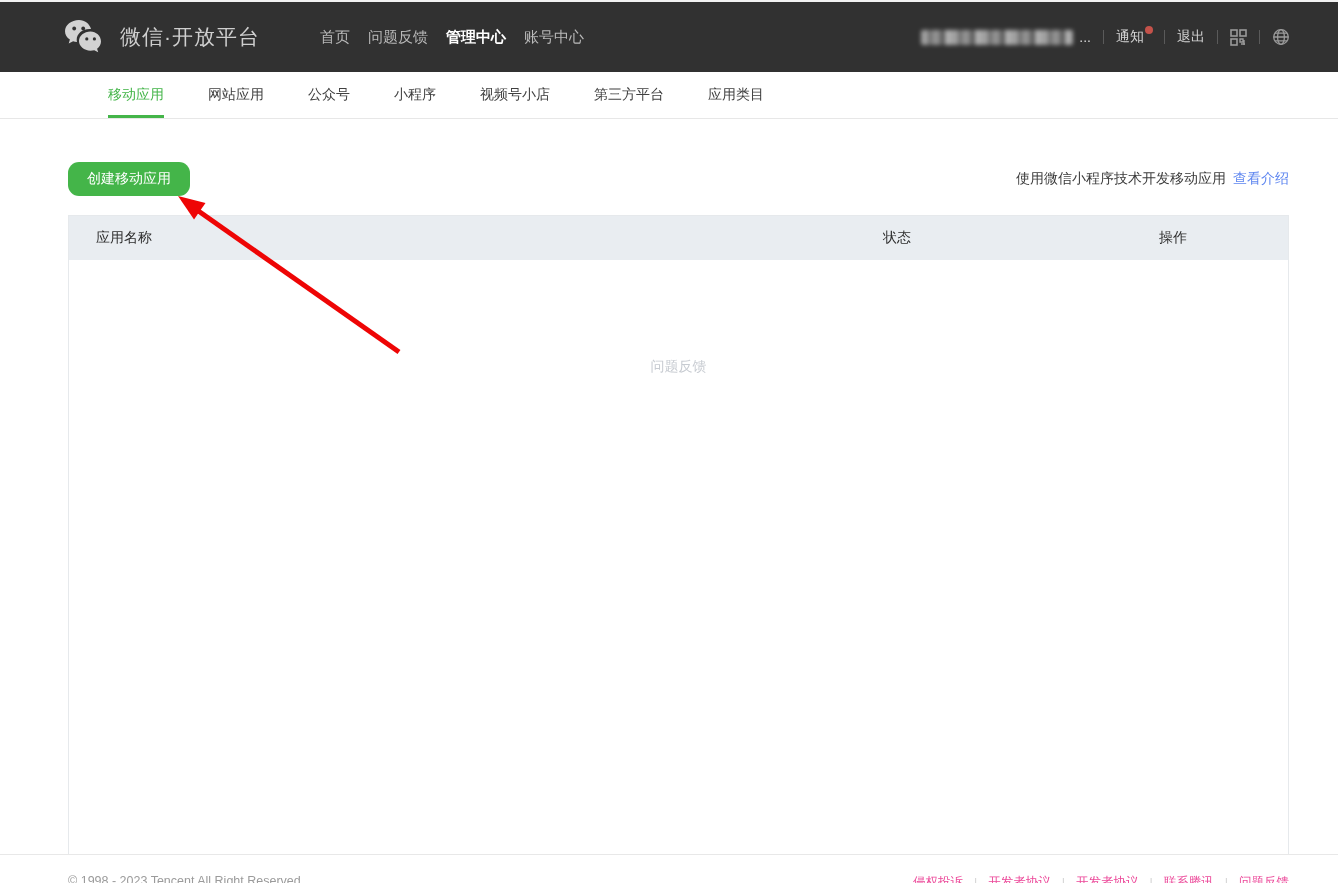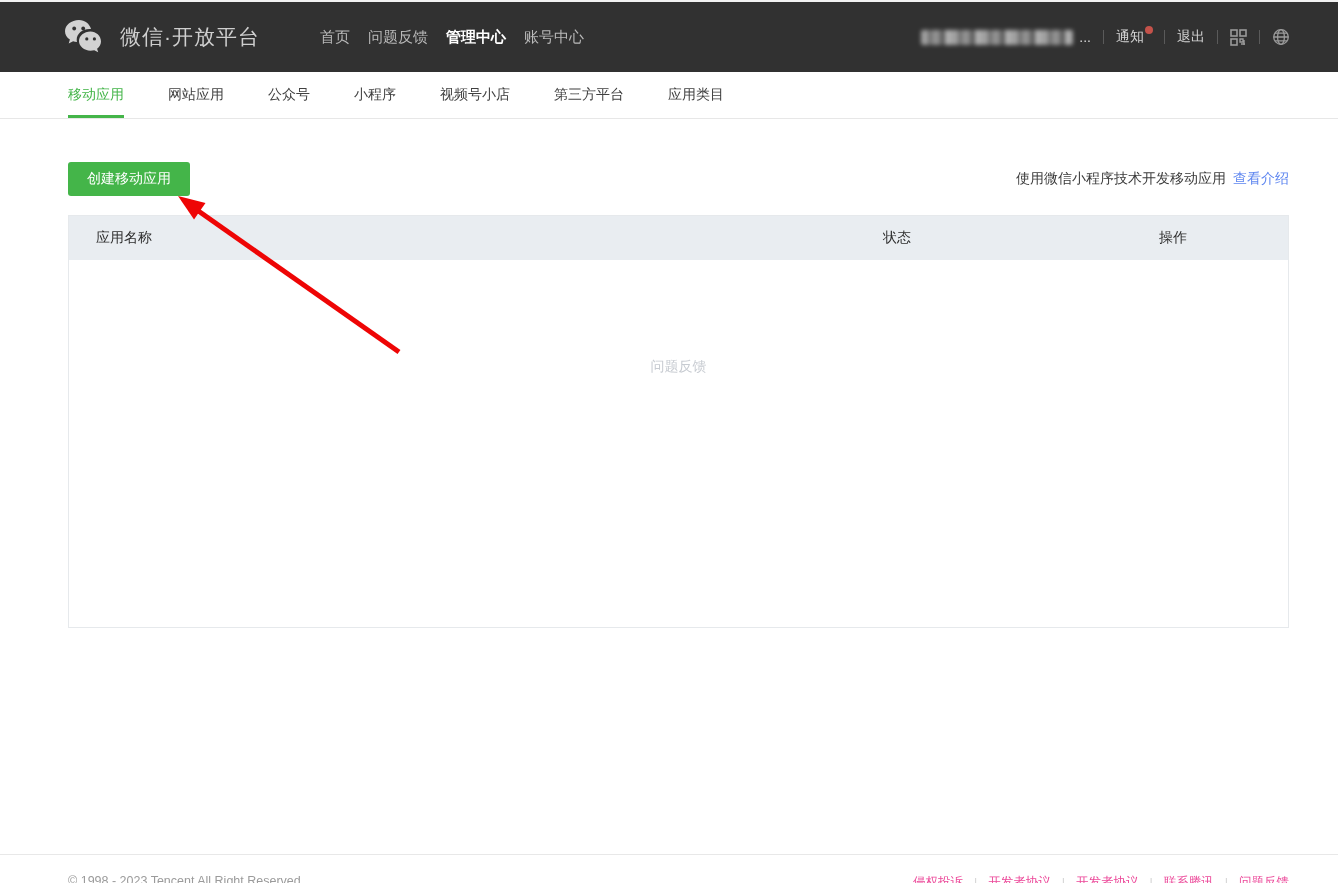--- a/index.html
+++ b/index.html
@@ -38,36 +38,36 @@
   .notice-dot {
     display:inline-block; width:8px; height:8px; border-radius:50%;
     background:#c4524a; position:relative; top:-7px; left:1px;
   }
   .icon-btn { display:flex; align-items:center; cursor:pointer; color:#9a9a9a; }
   .icon-btn svg { display:block; }
 
   
   .tabbar {
     height:47px; background:#ffffff; border-bottom:1px solid #e7e7e7;
-    display:flex; align-items:stretch; padding-left:68px; gap:44px;
+    display:flex; align-items:stretch; padding-left:108px; gap:44px;
   }
   .tab {
     display:flex; align-items:center; font-size:14px; color:#404040;
     text-decoration:none; cursor:pointer; border-bottom:3px solid transparent;
     padding-top:3px; white-space:nowrap;
   }
   .tab.active { color:#44b549; border-bottom-color:#44b549; }
 
   
   .toolbar {
     position:absolute; left:68px; right:49px; top:162px;
     display:flex; align-items:center; height:34px;
   }
   .create-btn {
-    height:34px; padding:0 19px; background:#44b549; border:none; border-radius:3px;
+    height:34px; padding:0 19px; background:#44b549; border:none; border-radius:11px;
     color:#ffffff; font-size:14px; cursor:pointer;
     font-family:"Liberation Sans","DejaVu Sans",sans-serif;
   }
   .quota-note {
     margin-left:23px; height:33px; line-height:31px; padding:0 15px;
     border:1px solid #dedede; border-radius:3px; background:#fff;
     color:#9a9a9a; font-size:14px; position:relative; white-space:nowrap;
   }
   .quota-note::before {
     content:""; position:absolute; left:-7px; top:50%; margin-top:-7px;
@@ -77,21 +77,21 @@
   .quota-note::after {
     content:""; position:absolute; left:-6px; top:50%; margin-top:-7px;
     border-top:7px solid transparent; border-bottom:7px solid transparent;
     border-right:7px solid #ffffff;
   }
   .hint { margin-left:auto; font-size:14px; color:#3b3b3b; white-space:nowrap; }
   .hint a { color:#5e86f0; text-decoration:none; margin-left:7px; cursor:pointer; }
 
   
   .app-table {
-    position:absolute; left:68px; right:49px; top:215px; height:413px;
+    position:absolute; left:68px; right:49px; top:215px; height:667px;
     border:1px solid #e6e9ec; background:#ffffff;
   }
   .table-head {
     height:44px; background:#e9edf1; display:flex; align-items:center;
     font-size:14px; color:#2d2d2d;
   }
   .col-name { flex:1; padding-left:27px; }
   .col-status { width:276px; }
   .col-action { width:129px; }
   .table-body { text-align:center; }

